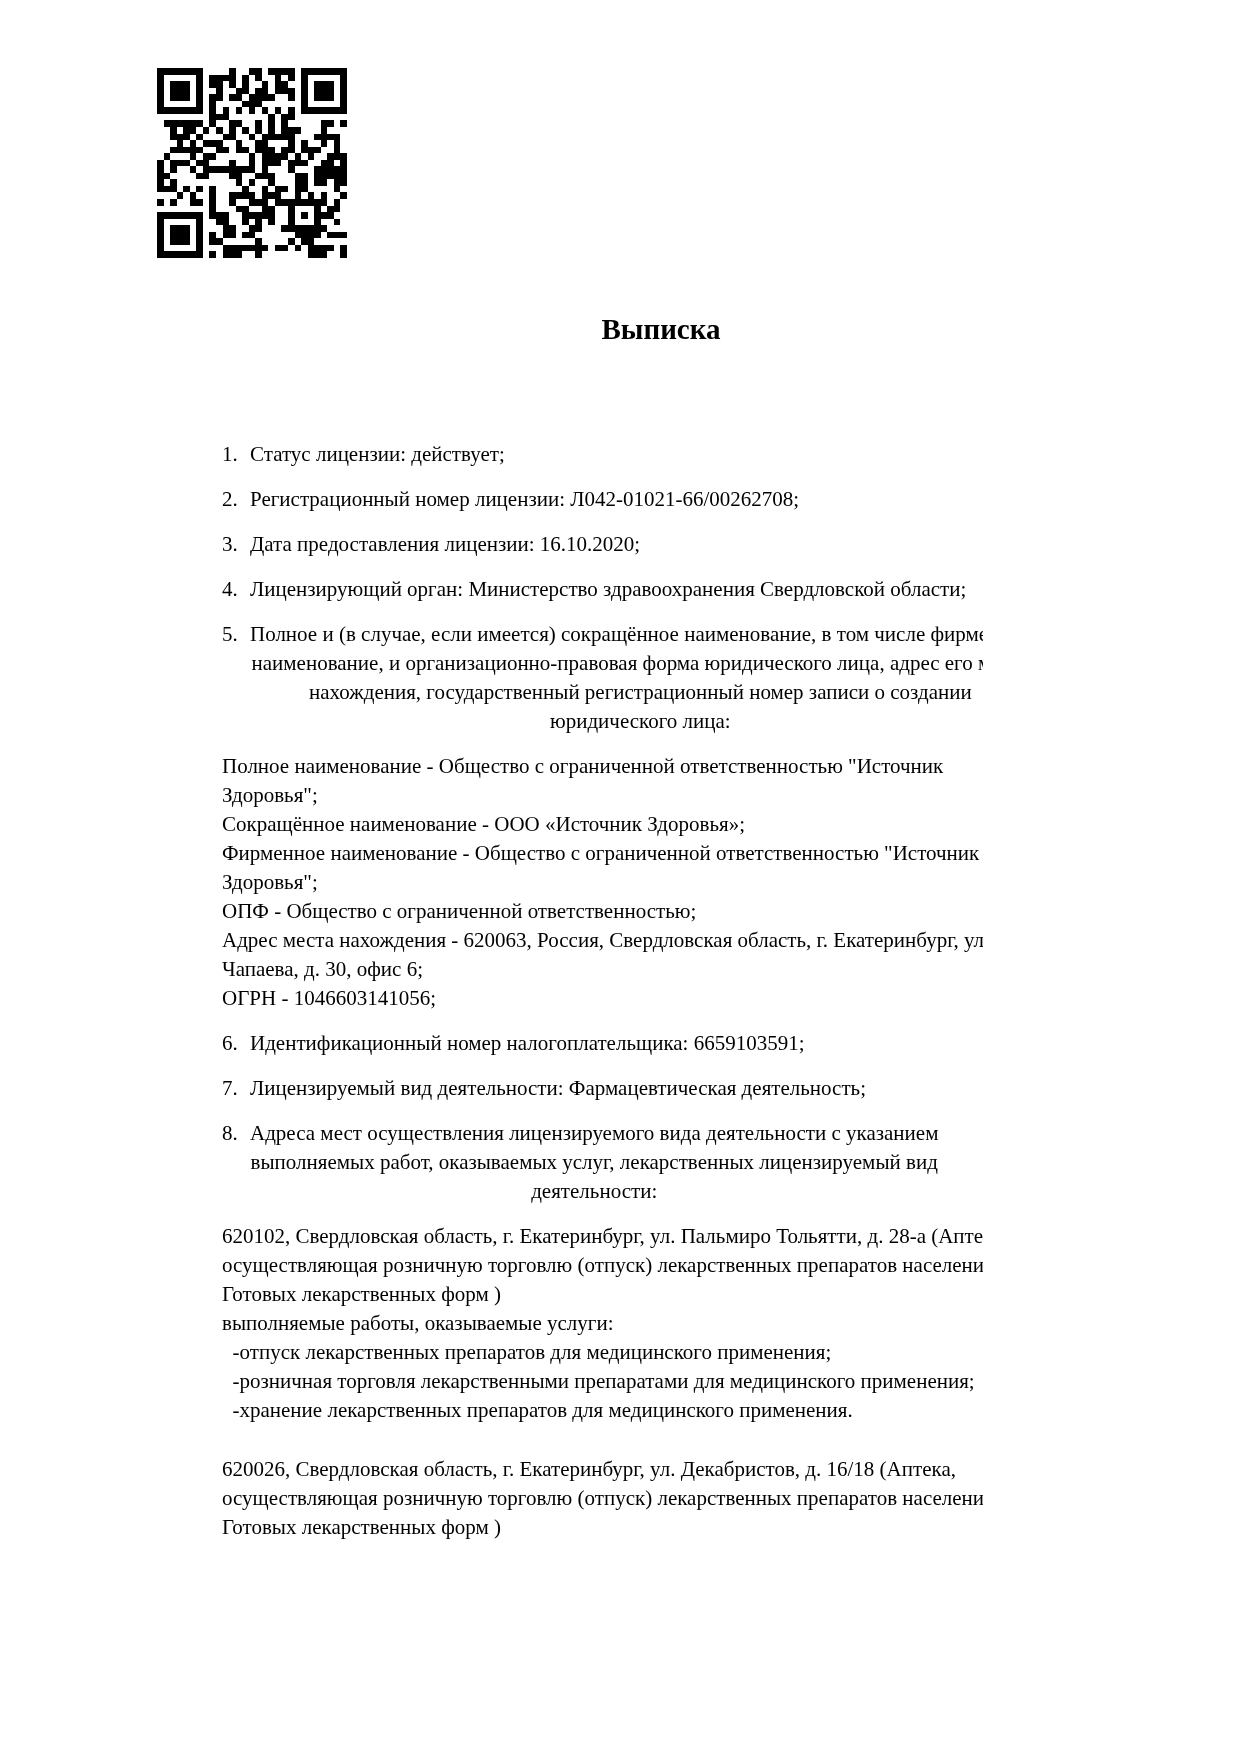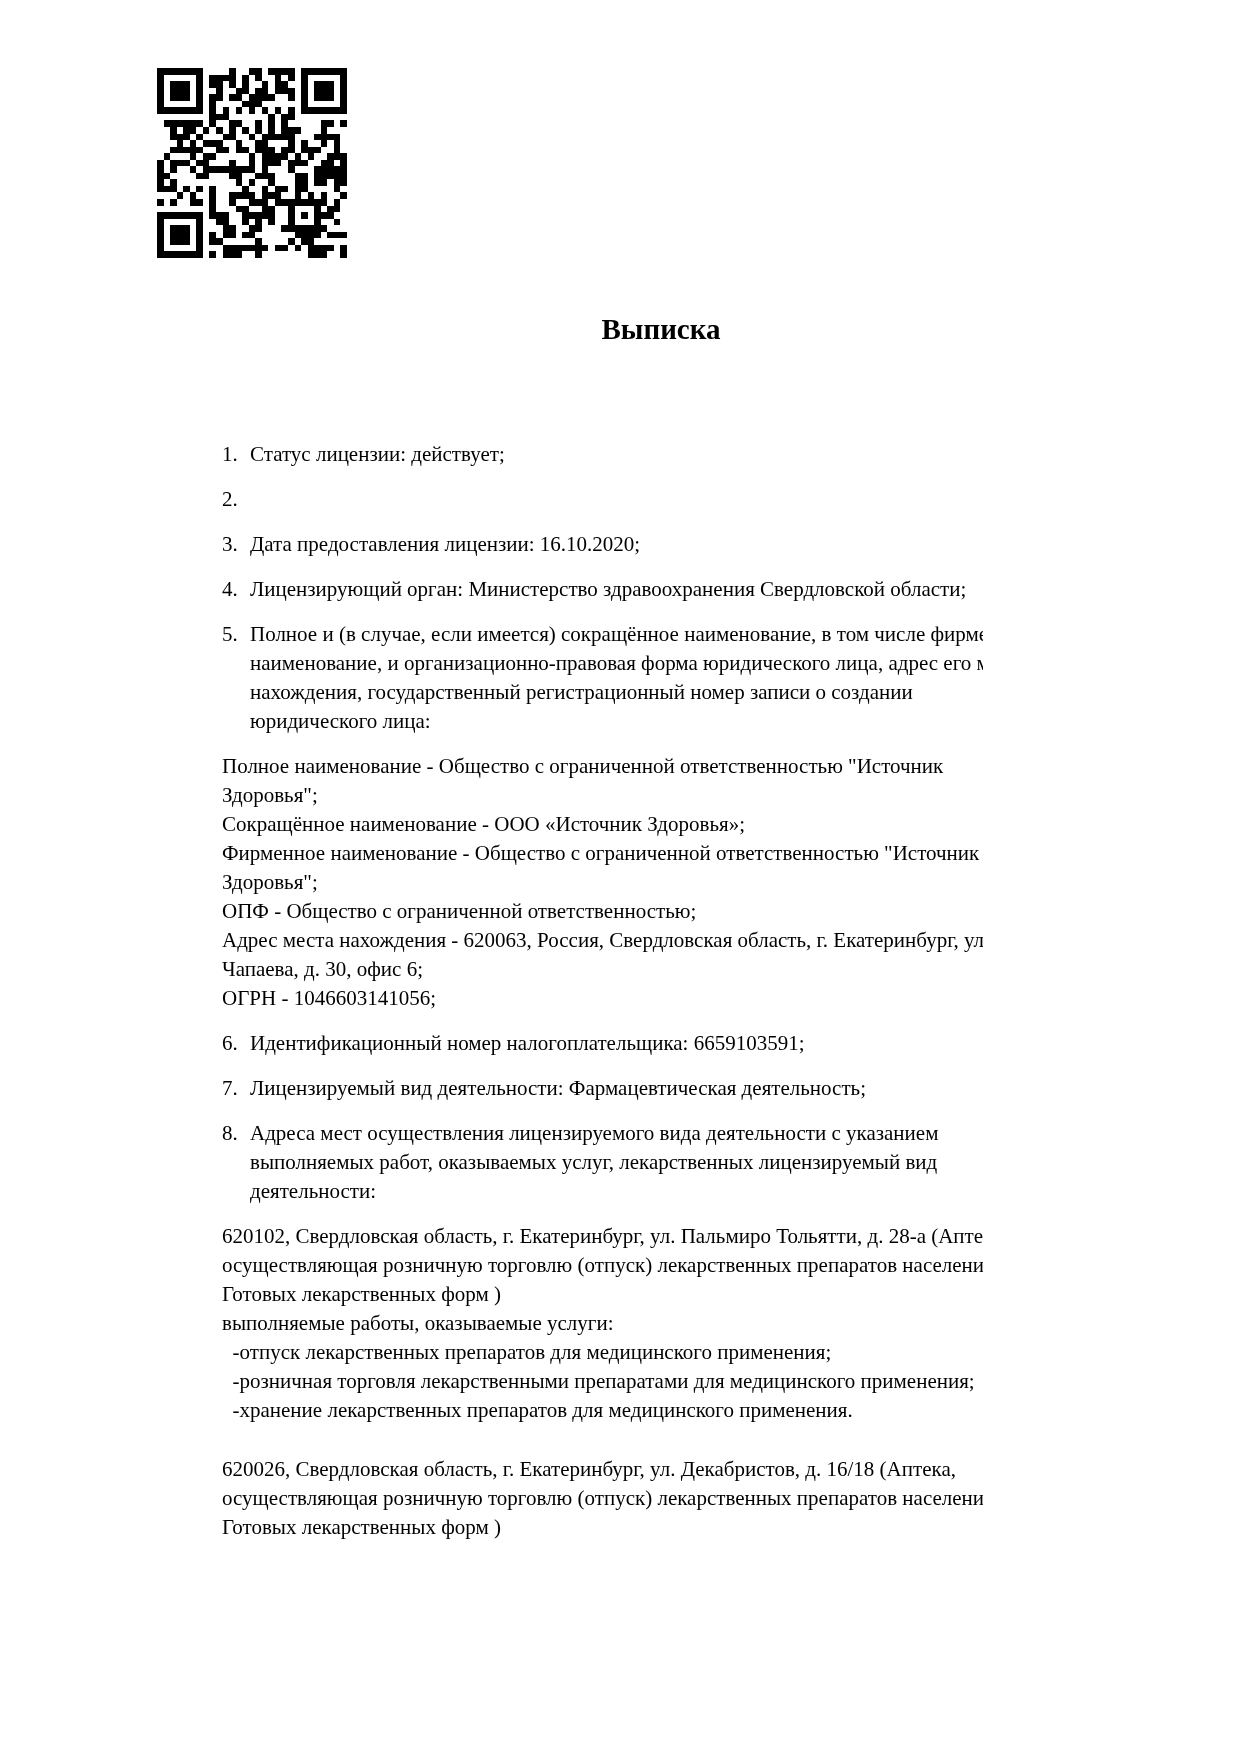--- a/index.html
+++ b/index.html
@@ -22,21 +22,21 @@
     font-weight:bold;
     font-size:29px; line-height:34px;
   }
   .subtitle { margin-top:22px; }
   .doc-body {
     position:absolute; left:222px; top:440px; width:990px;
     font-size:21px; line-height:29px;
   }
   .item { display:flex; margin:0 0 16px 0; }
   .num { flex:0 0 28px; width:28px; }
-  .txt { white-space:pre; }
+  .txt { white-space:pre;text-align:center; }
   .para { margin:0 0 16px 0; white-space:pre; }
   .addr2 { margin-top:30px;font-family:Liberation Serif, serif; }
 </style>
 </head>
 <body>
 
 <div class="page">
 
   <svg class="qr" viewBox="0 0 29 29">
       <rect width="29" height="29" fill="#ffffff"></rect>
@@ -483,20 +483,21 @@
 
   <div class="doc-body">
 
     <div class="item">
       <span class="num">1.</span>
       <div class="txt">Статус лицензии: действует;</div>
     </div>
 
     <div class="item">
       <span class="num">2.</span>
+      <div class="txt">Регистрационный номер лицензии: Л042-01021-66/00262708;</div>
     </div>
 
     <div class="item">
       <span class="num">3.</span>
       <div class="txt">Дата предоставления лицензии: 16.10.2020;</div>
     </div>
 
     <div class="item">
       <span class="num">4.</span>
       <div class="txt">Лицензирующий орган: Министерство здравоохранения Свердловской области;</div>

